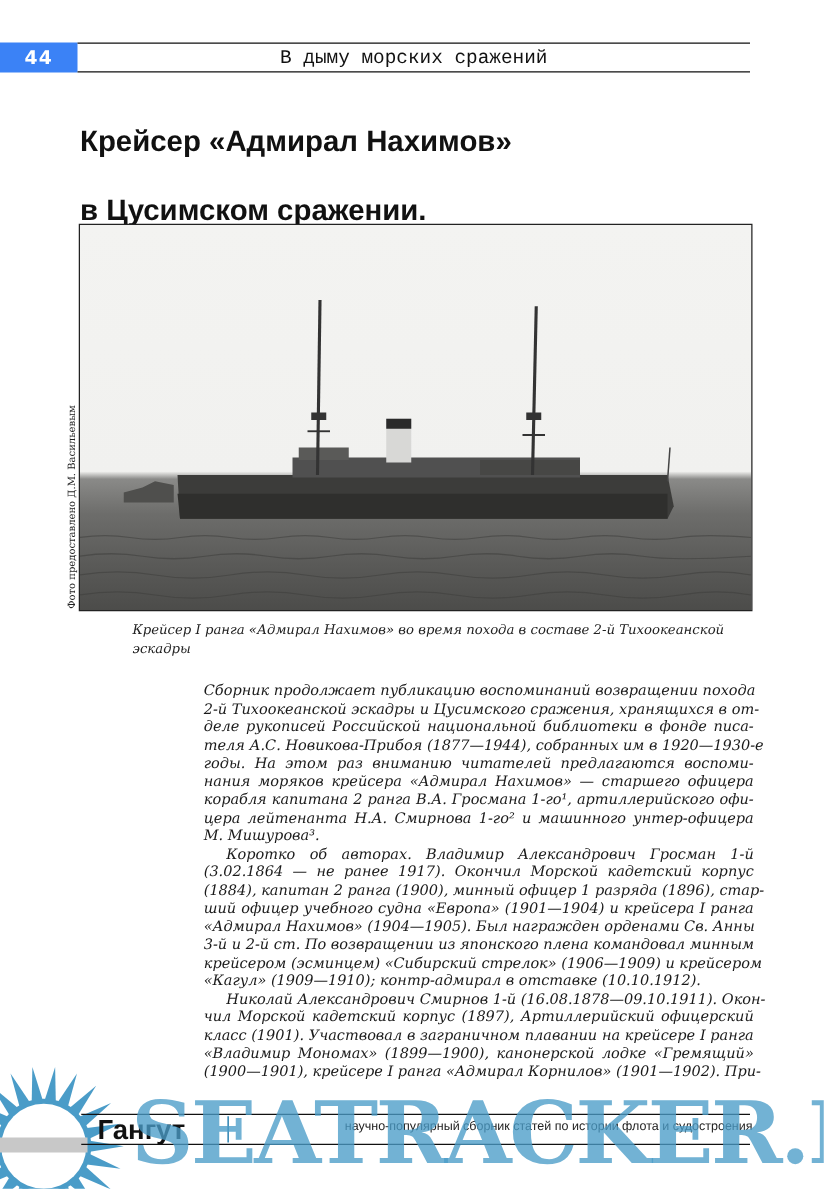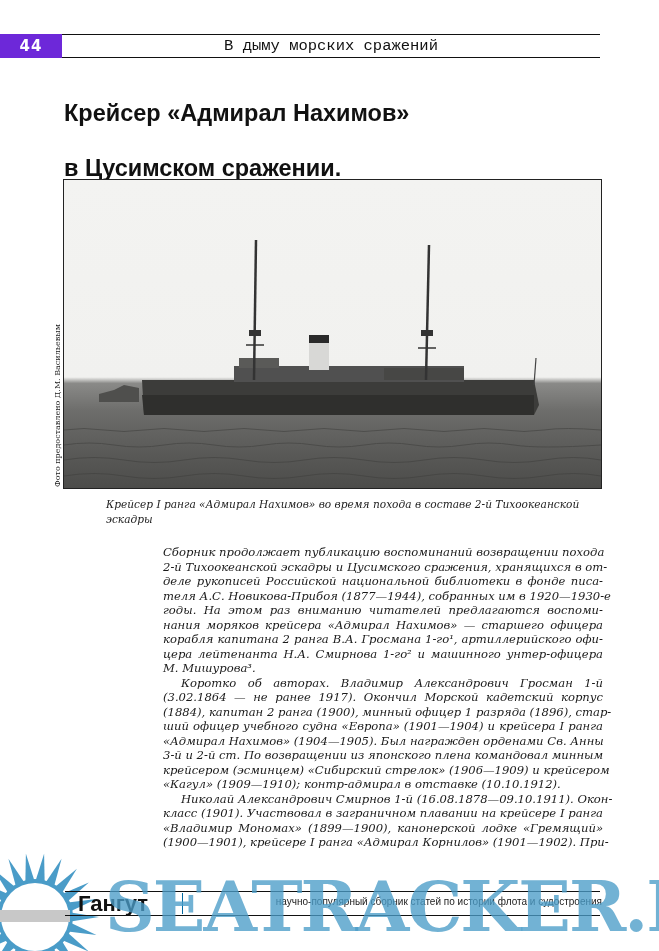--- a/index.html
+++ b/index.html
@@ -1,20 +1,20 @@
 <!DOCTYPE html>
 <html><head>
   <meta charset="utf-8">
   <style>
     html, body { margin: 0; padding: 0; background: #ffffff; }
     body { width: 659px; height: 951px; position: relative; overflow: hidden; font-family: "DejaVu Serif", serif; color: #1a1a1a; }
 
     
     .hdr { position: absolute; left: 0; top: 34px; width: 600px; height: 24px; }
-    .hdr-num { position: absolute; left: 0; top: 0; width: 62px; height: 24px; background: #6d28d9; color: #fff;
+    .hdr-num { position: absolute; left: 0; top: 0; width: 62px; height: 24px; background: #3b82f6; color: #fff;
       font-family: "DejaVu Sans", sans-serif; font-weight: bold; font-size: 15px; line-height: 24px; text-align: center; letter-spacing: 1px; }
     .hdr-line-top { position: absolute; left: 62px; top: 0; width: 538px; height: 0; border-top: 1.5px solid #111; }
     .hdr-line-bot { position: absolute; left: 62px; top: 23px; width: 538px; height: 0; border-top: 1.5px solid #111; }
     .hdr-title { position: absolute; left: 62px; top: 0; width: 538px; height: 24px; text-align: center;
       font-family: Liberation Mono, monospace; font-size: 15.5px; line-height: 24px; color: #111; }
 
     
     .art-title { position: absolute; left: 64px; top: 74px; width: 540px; font-family: "Liberation Sans", sans-serif;
       font-weight: bold; font-size: 23.5px; line-height: 31px; color: #111; }
     .art-title div { white-space: nowrap; margin-top: 24px; }
@@ -108,20 +108,21 @@
   <span class="ln last">М. Мишурова³.</span>
   <span class="ln ind">Коротко об авторах. Владимир Александрович Гросман 1-й</span>
   <span class="ln">(3.02.1864 — не ранее 1917). Окончил Морской кадетский корпус</span>
   <span class="ln">(1884), капитан 2 ранга (1900), минный офицер 1 разряда (1896), стар-</span>
   <span class="ln">ший офицер учебного судна «Европа» (1901—1904) и крейсера I ранга</span>
   <span class="ln">«Адмирал Нахимов» (1904—1905). Был награжден орденами Св. Анны</span>
   <span class="ln">3-й и 2-й ст. По возвращении из японского плена командовал минным</span>
   <span class="ln">крейсером (эсминцем) «Сибирский стрелок» (1906—1909) и крейсером</span>
   <span class="ln last">«Кагул» (1909—1910); контр-адмирал в отставке (10.10.1912).</span>
   <span class="ln ind">Николай Александрович Смирнов 1-й (16.08.1878—09.10.1911). Окон-</span>
+  <span class="ln">чил Морской кадетский корпус (1897), Артиллерийский офицерский</span>
   <span class="ln">класс (1901). Участвовал в заграничном плавании на крейсере I ранга</span>
   <span class="ln">«Владимир Мономах» (1899—1900), канонерской лодке «Гремящий»</span>
   <span class="ln">(1900—1901), крейсере I ранга «Адмирал Корнилов» (1901—1902). При-</span>
 </div>
 
 <svg class="sun" viewBox="0 0 130 130">
   <g id="rays" fill="#4a9cc8">
       <circle cx="65" cy="65" r="38" fill="#4a9cc8"></circle>
       <polygon points="100.7030973704925,60.38601710524066 129,65 100.7030973704925,69.61398289475935"></polygon>
       <polygon points="100.55678026142496,70.63164074144831 126.40755031132784,83.0308836378515 97.95696186509862,79.48580907724644"></polygon>

